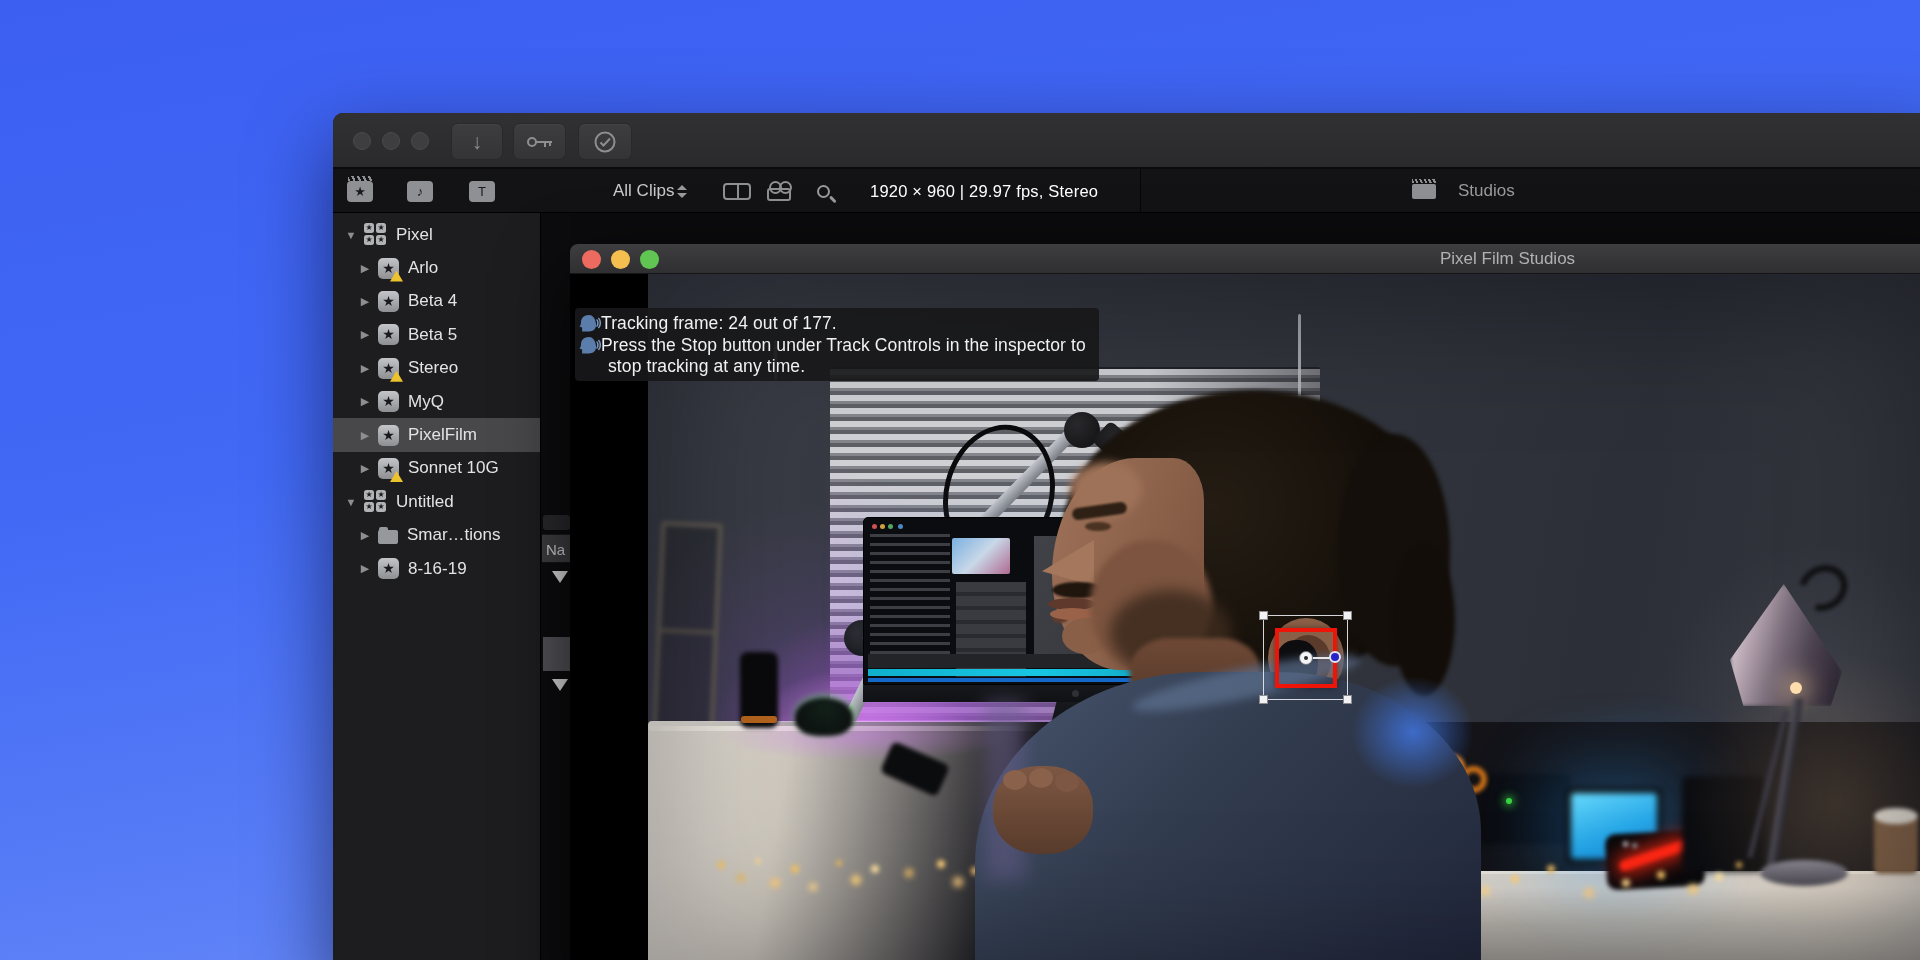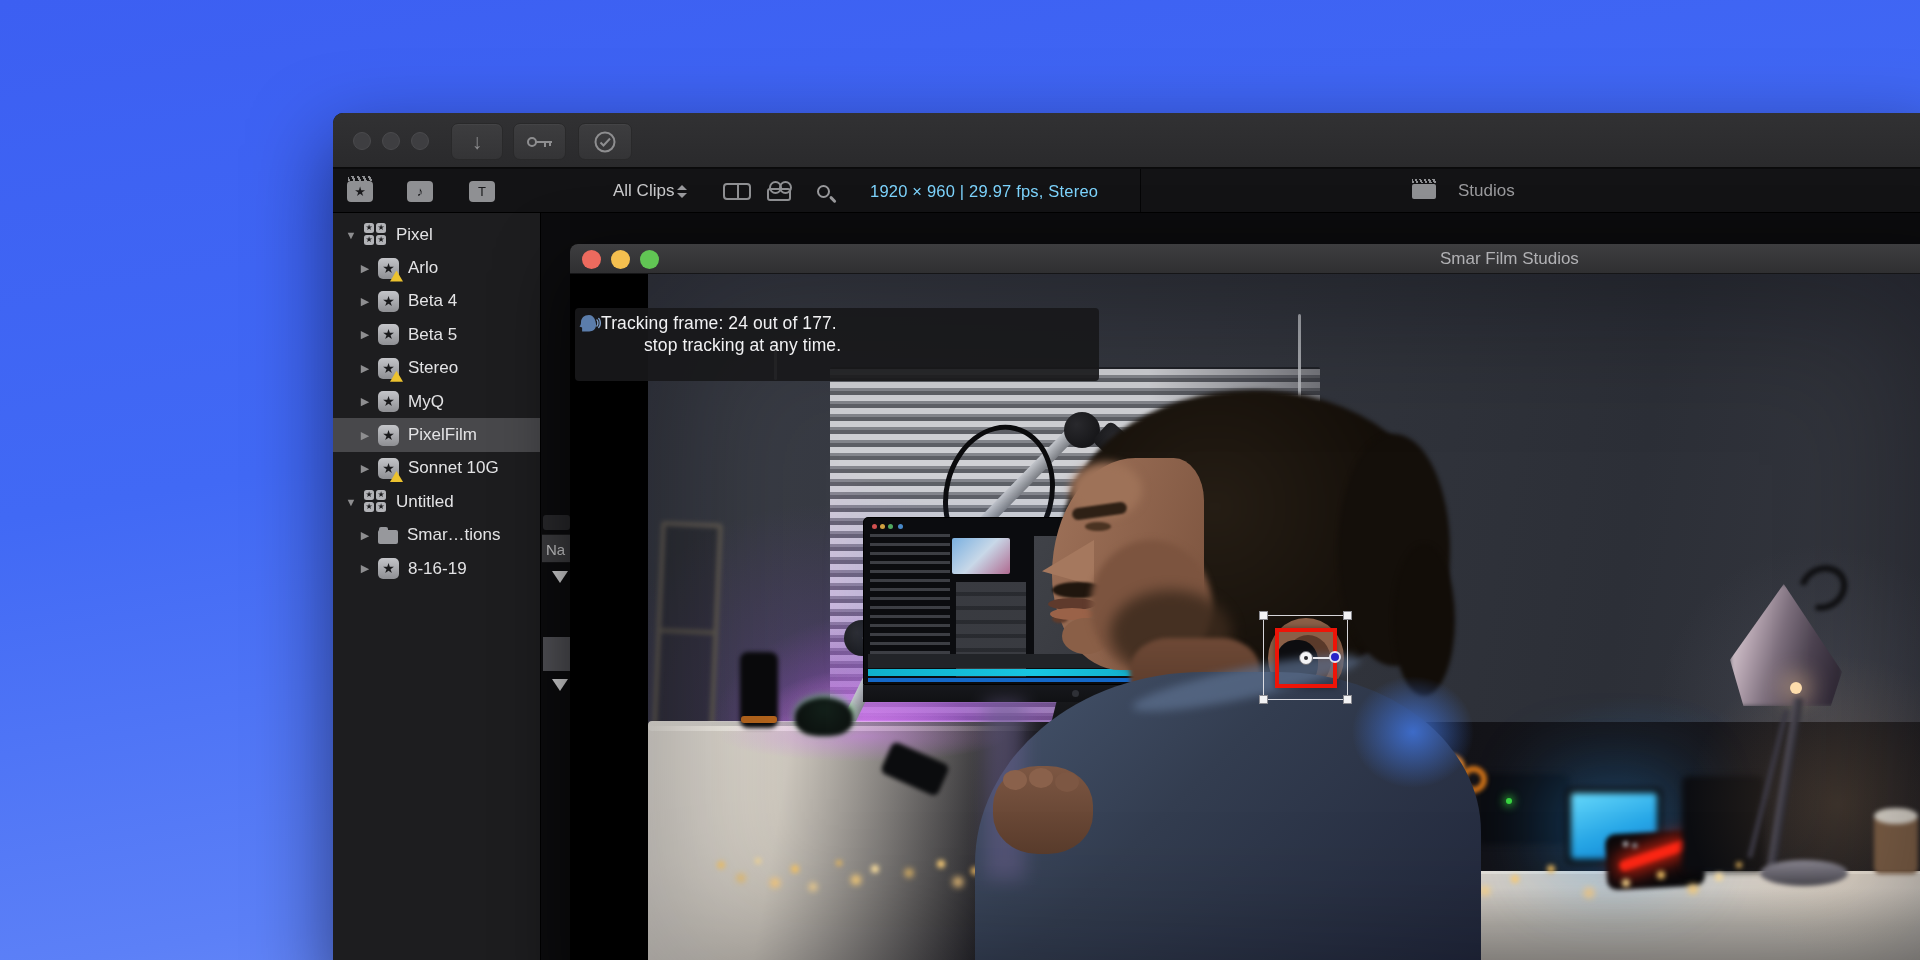--- a/index.html
+++ b/index.html
@@ -32,21 +32,21 @@
   .updown i{width:0;height:0;border-left:5px solid transparent;border-right:5px solid transparent;}
   .updown .up{border-bottom:5px solid #9a9a9d;}
   .updown .dn{border-top:5px solid #9a9a9d;}
   .view-film{width:28px;height:17px;border:2px solid #8f9093;border-radius:4px;position:relative;}
   .view-film::after{content:"";position:absolute;left:50%;top:0;bottom:0;width:2px;background:#8f9093;}
   .cam{position:relative;width:24px;height:13px;border:2px solid #8f9093;border-radius:3px;margin-top:7px;}
   .cam::before,.cam::after{content:"";position:absolute;top:-9px;width:9px;height:9px;border:2px solid #8f9093;border-radius:50%;}
   .cam::before{left:0;} .cam::after{left:10px;}
   .search{position:relative;width:13px;height:13px;border:2.5px solid #9a9a9d;border-radius:50%;}
   .search::after{content:"";position:absolute;left:10px;top:11px;width:8px;height:2.5px;background:#9a9a9d;transform:rotate(45deg);border-radius:2px;}
-  .clip-info{position:absolute;left:537px;top:0;height:44px;display:flex;align-items:center;color:#7dd3fc;font-size:16.5px;letter-spacing:.2px;}
+  .clip-info{position:absolute;left:537px;top:0;height:44px;display:flex;align-items:center;color:#ffffff;font-size:16.5px;letter-spacing:.2px;}
   .bar-divider{position:absolute;left:807px;top:0;bottom:0;width:1px;background:#050506;}
   .proj{position:absolute;left:1079px;top:0;height:44px;display:flex;align-items:center;gap:22px;color:#9a9a9d;font-size:17px;}
   .proj-clap{position:relative;width:24px;height:15px;background:#8f9093;border-radius:2px;}
   .proj-clap::before{content:"";position:absolute;top:-5px;left:0;width:24px;height:4px;
     background:repeating-linear-gradient(65deg,#8f9093 0 2px,transparent 2px 4px);}
 
   
   .main-body{position:absolute;left:0;top:100px;right:0;bottom:0;background:#0b0b0d;}
   .sidebar{position:absolute;left:0;top:0;width:207px;bottom:0;background:#1d1d1f;}
   .sb-list{position:absolute;left:0;top:5px;right:0;}
@@ -143,21 +143,21 @@
   .trk-center::after{content:"";position:absolute;left:4px;top:4px;width:4px;height:4px;border-radius:50%;background:#2a2a2e;}
   .trk-line{position:absolute;left:664px;top:383px;width:23px;height:2px;background:#e8e8ec;}
   .trk-blue{position:absolute;left:681px;top:377px;width:12px;height:12px;border-radius:50%;
     background:var(--tracker-blue,#2823c8);border:2px solid #e4e4ee;}
 
   
   .tooltip{position:absolute;left:5px;top:34px;width:524px;height:73px;border-radius:4px;
     background:rgba(24,24,26,.92);color:#f1f1f3;font-size:17.5px;font-weight:500;z-index:6;padding-top:5px;}
   .tt-row{display:flex;align-items:center;height:21.5px;padding-left:4px;}
   .tt-row .txt{letter-spacing:.1px;}
-  .tt-row.cont{padding-left:33px;margin-left:36px;}
+  .tt-row.cont{padding-left:33px;}
 
   
   .man-skin{position:absolute;border-radius:50%;}
 </style>
 </head>
 <body>
 
 <div class="stage">
 
   <div class="fcpx">
@@ -296,21 +296,21 @@
         <div class="tri-dn" style="left:11px;top:466px"></div>
       </div>
     </div>
   </div>
 
   <div class="viewer">
     <div class="vw-titlebar">
       <div class="vlight" style="left:12px;background:var(--light-red,#ec6a5e)"></div>
       <div class="vlight" style="left:41px;background:var(--light-yellow,#f4bf4f)"></div>
       <div class="vlight" style="left:70px;background:var(--light-green,#61c554)"></div>
-      <div class="vw-title">Smar Film Studios</div>
+      <div class="vw-title">Pixel Film Studios</div>
     </div>
 
     <div class="vw-content">
 
       <div class="video-frame">
         <div class="wall"></div>
         <div class="glow" style="left:1010px;top:270px;width:330px;height:330px;background:radial-gradient(closest-side,rgba(125,125,140,.20),transparent)"></div>
         <div class="glow" style="left:840px;top:420px;width:320px;height:280px;background:radial-gradient(closest-side,rgba(45,130,215,.28),transparent)"></div>
         <div class="glow" style="left:-50px;top:230px;width:430px;height:430px;background:radial-gradient(closest-side,rgba(130,80,200,.30),transparent)"></div>
 
@@ -432,20 +432,27 @@
       </div>
 
       <div class="tooltip">
         <div class="tt-row">
           <svg width="22" height="19" viewBox="0 0 21 19">
             <path d="M9.5 1C4.5 1 1.5 4.2 1.5 8.3c0 2.2-.8 3.4-1.5 4.2l2.6 1v4h7c4 0 7-2.8 7-6.5S14.5 1 9.5 1z" fill="#5b7dab"></path>
             <path d="M17.5 6c1.2 1 1.2 5 0 6M19.3 4.5c2 1.8 2 7.2 0 9" stroke="#7d9cc4" stroke-width="1.5" fill="none" stroke-linecap="round"></path>
           </svg>
           <span class="txt">Tracking frame: 24 out of 177.</span>
         </div>
+        <div class="tt-row">
+          <svg width="22" height="19" viewBox="0 0 21 19">
+            <path d="M9.5 1C4.5 1 1.5 4.2 1.5 8.3c0 2.2-.8 3.4-1.5 4.2l2.6 1v4h7c4 0 7-2.8 7-6.5S14.5 1 9.5 1z" fill="#5b7dab"></path>
+            <path d="M17.5 6c1.2 1 1.2 5 0 6M19.3 4.5c2 1.8 2 7.2 0 9" stroke="#7d9cc4" stroke-width="1.5" fill="none" stroke-linecap="round"></path>
+          </svg>
+          <span class="txt">Press the Stop button under Track Controls in the inspector to</span>
+        </div>
         <div class="tt-row cont">
           <span class="txt" style="padding-left:0">stop tracking at any time.</span>
         </div>
       </div>
 
     </div>
   </div>
 </div>
 
 </body></html>

